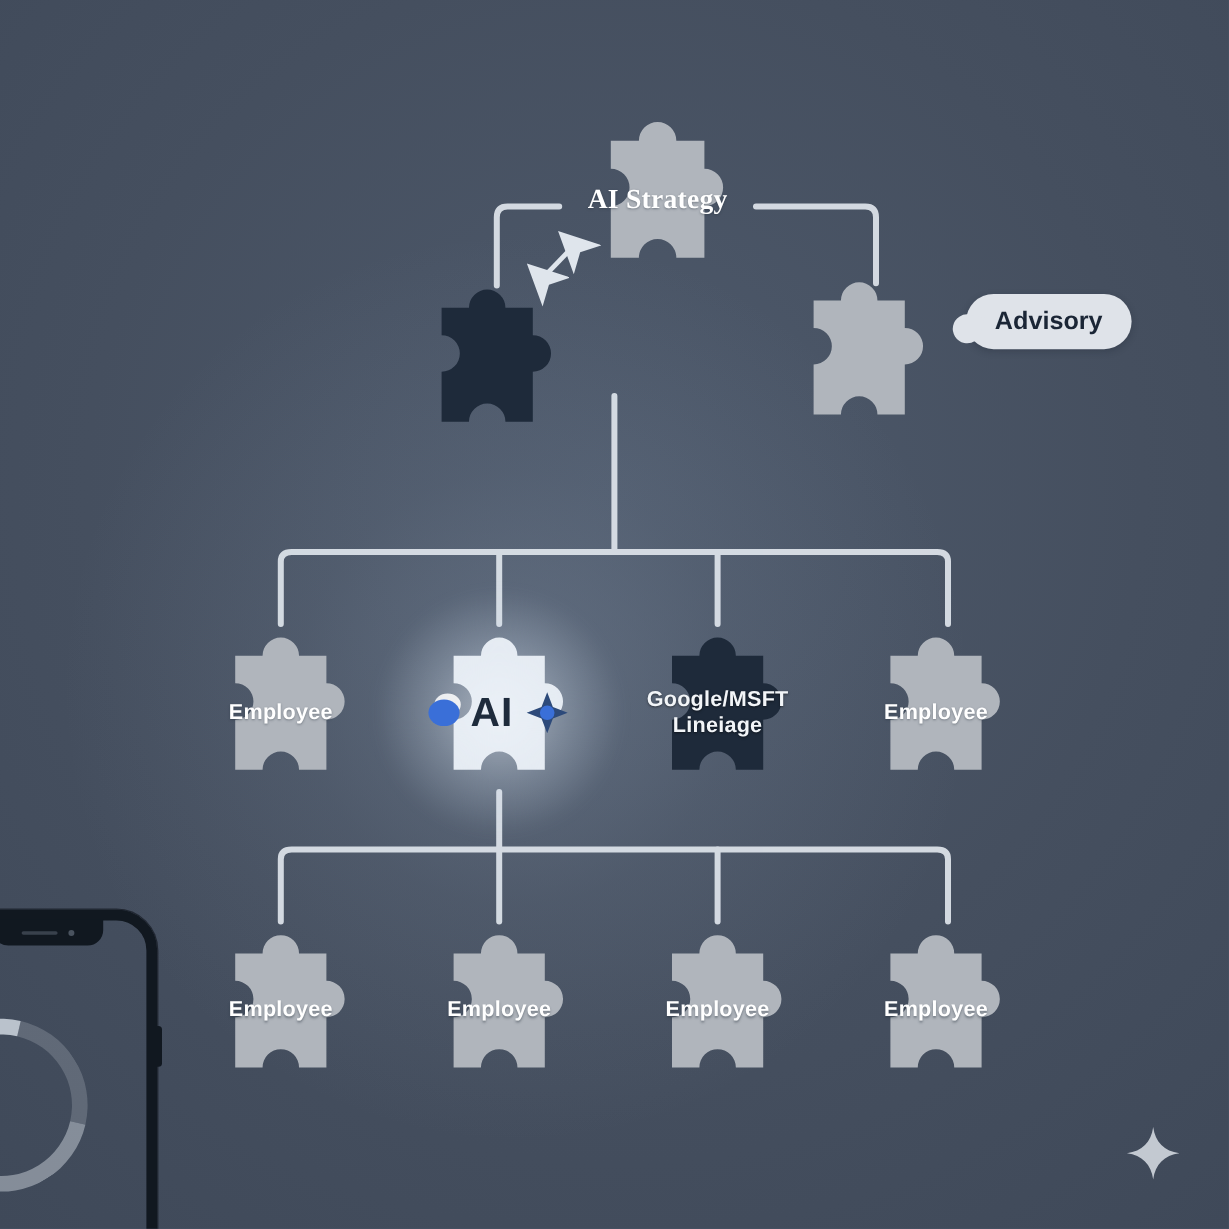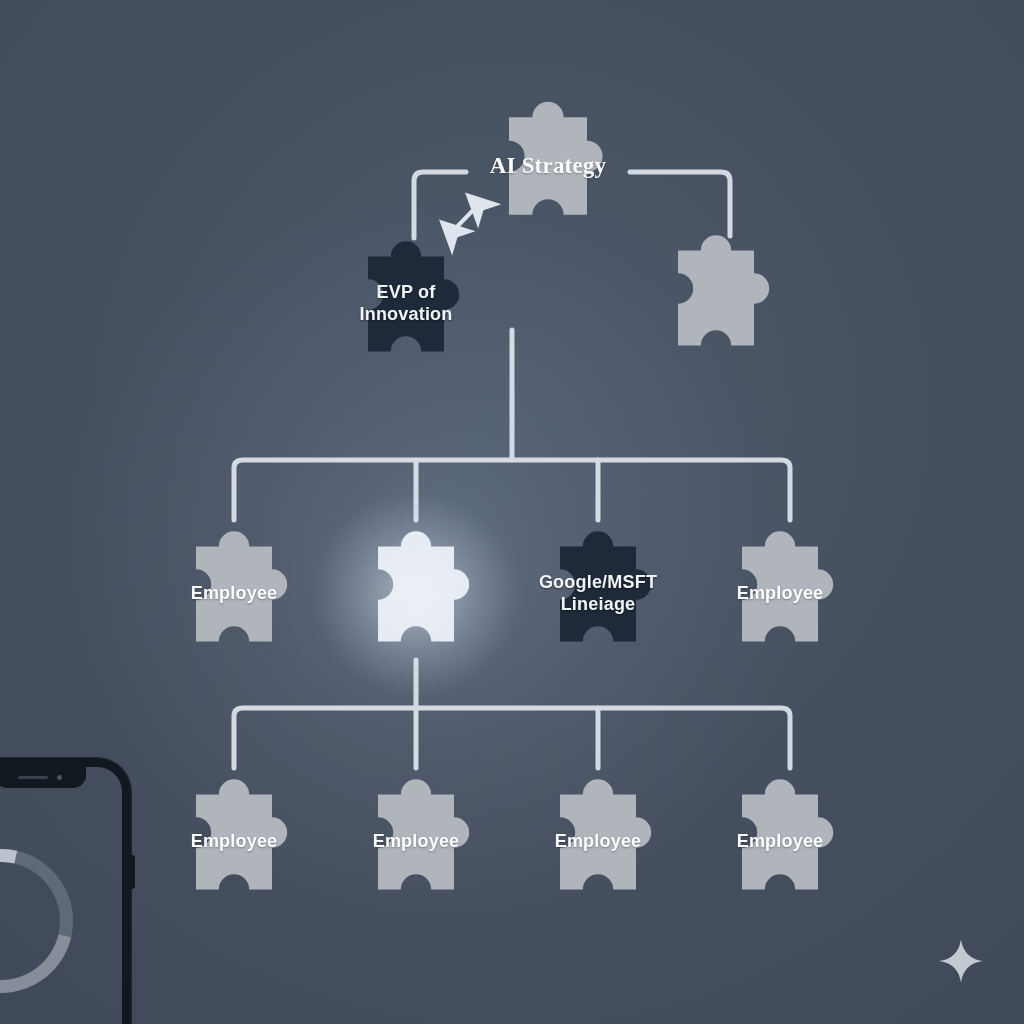--- a/index.html
+++ b/index.html
@@ -182,45 +182,52 @@
     <svg class="piece" viewBox="0 0 160 160">
       <path d="M40 30 H64 a16 16 0 1 1 32 0 h24 v24 a16 16 0 1 1 0 32 v44 H96 a16 16 0 1 0 -32 0 H40 V86 a16 16 0 1 0 0 -32 Z" fill="#b0b5bc"></path>
     </svg>
     <div class="label">AI Strategy</div>
   </div>
 
   <div class="node dark n-evp">
     <svg class="piece" viewBox="0 0 160 160">
       <path d="M40 30 H64 a16 16 0 1 1 32 0 h24 v24 a16 16 0 1 1 0 32 v44 H96 a16 16 0 1 0 -32 0 H40 V86 a16 16 0 1 0 0 -32 Z" fill="#1e2a3a"></path>
     </svg>
-    <div class="label">
-      <span>EVP of</span><br>
-      <span>Innovation</span>
+  </div>
+
+  <div class="node gray n-adv">
+    <svg class="piece" viewBox="0 0 160 160">
+      <path d="M40 30 H64 a16 16 0 1 1 32 0 h24 v24 a16 16 0 1 1 0 32 v44 H96 a16 16 0 1 0 -32 0 H40 V86 a16 16 0 1 0 0 -32 Z" fill="#b0b5bc"></path>
+    </svg>
+    <div class="label"></div>
+  </div>
+
+  <div class="advisory">
+    <span>Advisory</span>
+  </div>
+
+  <div class="node gray row2 r2a">
+    <svg class="piece" viewBox="0 0 160 160">
+      <path d="M40 30 H64 a16 16 0 1 1 32 0 h24 v24 a16 16 0 1 1 0 32 v44 H96 a16 16 0 1 0 -32 0 H40 V86 a16 16 0 1 0 0 -32 Z" fill="#b0b5bc"></path>
+    </svg>
+    <div class="label">Employee</div>
+  </div>
+
+  <div class="node light row2 r2b">
+    <svg class="piece" viewBox="0 0 160 160">
+      <path d="M40 30 H64 a16 16 0 1 1 32 0 h24 v24 a16 16 0 1 1 0 32 v44 H96 a16 16 0 1 0 -32 0 H40 V86 a16 16 0 1 0 0 -32 Z" fill="#eaeef3"></path>
+    </svg>
+    <div class="ai-content">
+      <span class="ai-dot"></span>
+      <span class="ai-text">AI</span>
+      <svg class="ai-star" width="38" height="38" viewBox="0 0 40 40">
+        <path d="M20 2 L25 15 L38 20 L25 25 L20 38 L15 25 L2 20 L15 15 Z" fill="#2d4a7a"></path>
+        <circle cx="20" cy="20" r="6.4" fill="#3a6fd8"></circle>
+      </svg>
     </div>
-  </div>
-
-  <div class="node gray n-adv">
-    <svg class="piece" viewBox="0 0 160 160">
-      <path d="M40 30 H64 a16 16 0 1 1 32 0 h24 v24 a16 16 0 1 1 0 32 v44 H96 a16 16 0 1 0 -32 0 H40 V86 a16 16 0 1 0 0 -32 Z" fill="#b0b5bc"></path>
-    </svg>
-    <div class="label"></div>
-  </div>
-
-
-  <div class="node gray row2 r2a">
-    <svg class="piece" viewBox="0 0 160 160">
-      <path d="M40 30 H64 a16 16 0 1 1 32 0 h24 v24 a16 16 0 1 1 0 32 v44 H96 a16 16 0 1 0 -32 0 H40 V86 a16 16 0 1 0 0 -32 Z" fill="#b0b5bc"></path>
-    </svg>
-    <div class="label">Employee</div>
-  </div>
-
-  <div class="node light row2 r2b">
-    <svg class="piece" viewBox="0 0 160 160">
-      <path d="M40 30 H64 a16 16 0 1 1 32 0 h24 v24 a16 16 0 1 1 0 32 v44 H96 a16 16 0 1 0 -32 0 H40 V86 a16 16 0 1 0 0 -32 Z" fill="#eaeef3"></path>
-    </svg>
   </div>
 
   <div class="node dark row2 r2c">
     <svg class="piece" viewBox="0 0 160 160">
       <path d="M40 30 H64 a16 16 0 1 1 32 0 h24 v24 a16 16 0 1 1 0 32 v44 H96 a16 16 0 1 0 -32 0 H40 V86 a16 16 0 1 0 0 -32 Z" fill="#1e2a3a"></path>
     </svg>
     <div class="label">
       <span>Google/MSFT</span><br>
       <span>Lineiage</span>
     </div>

